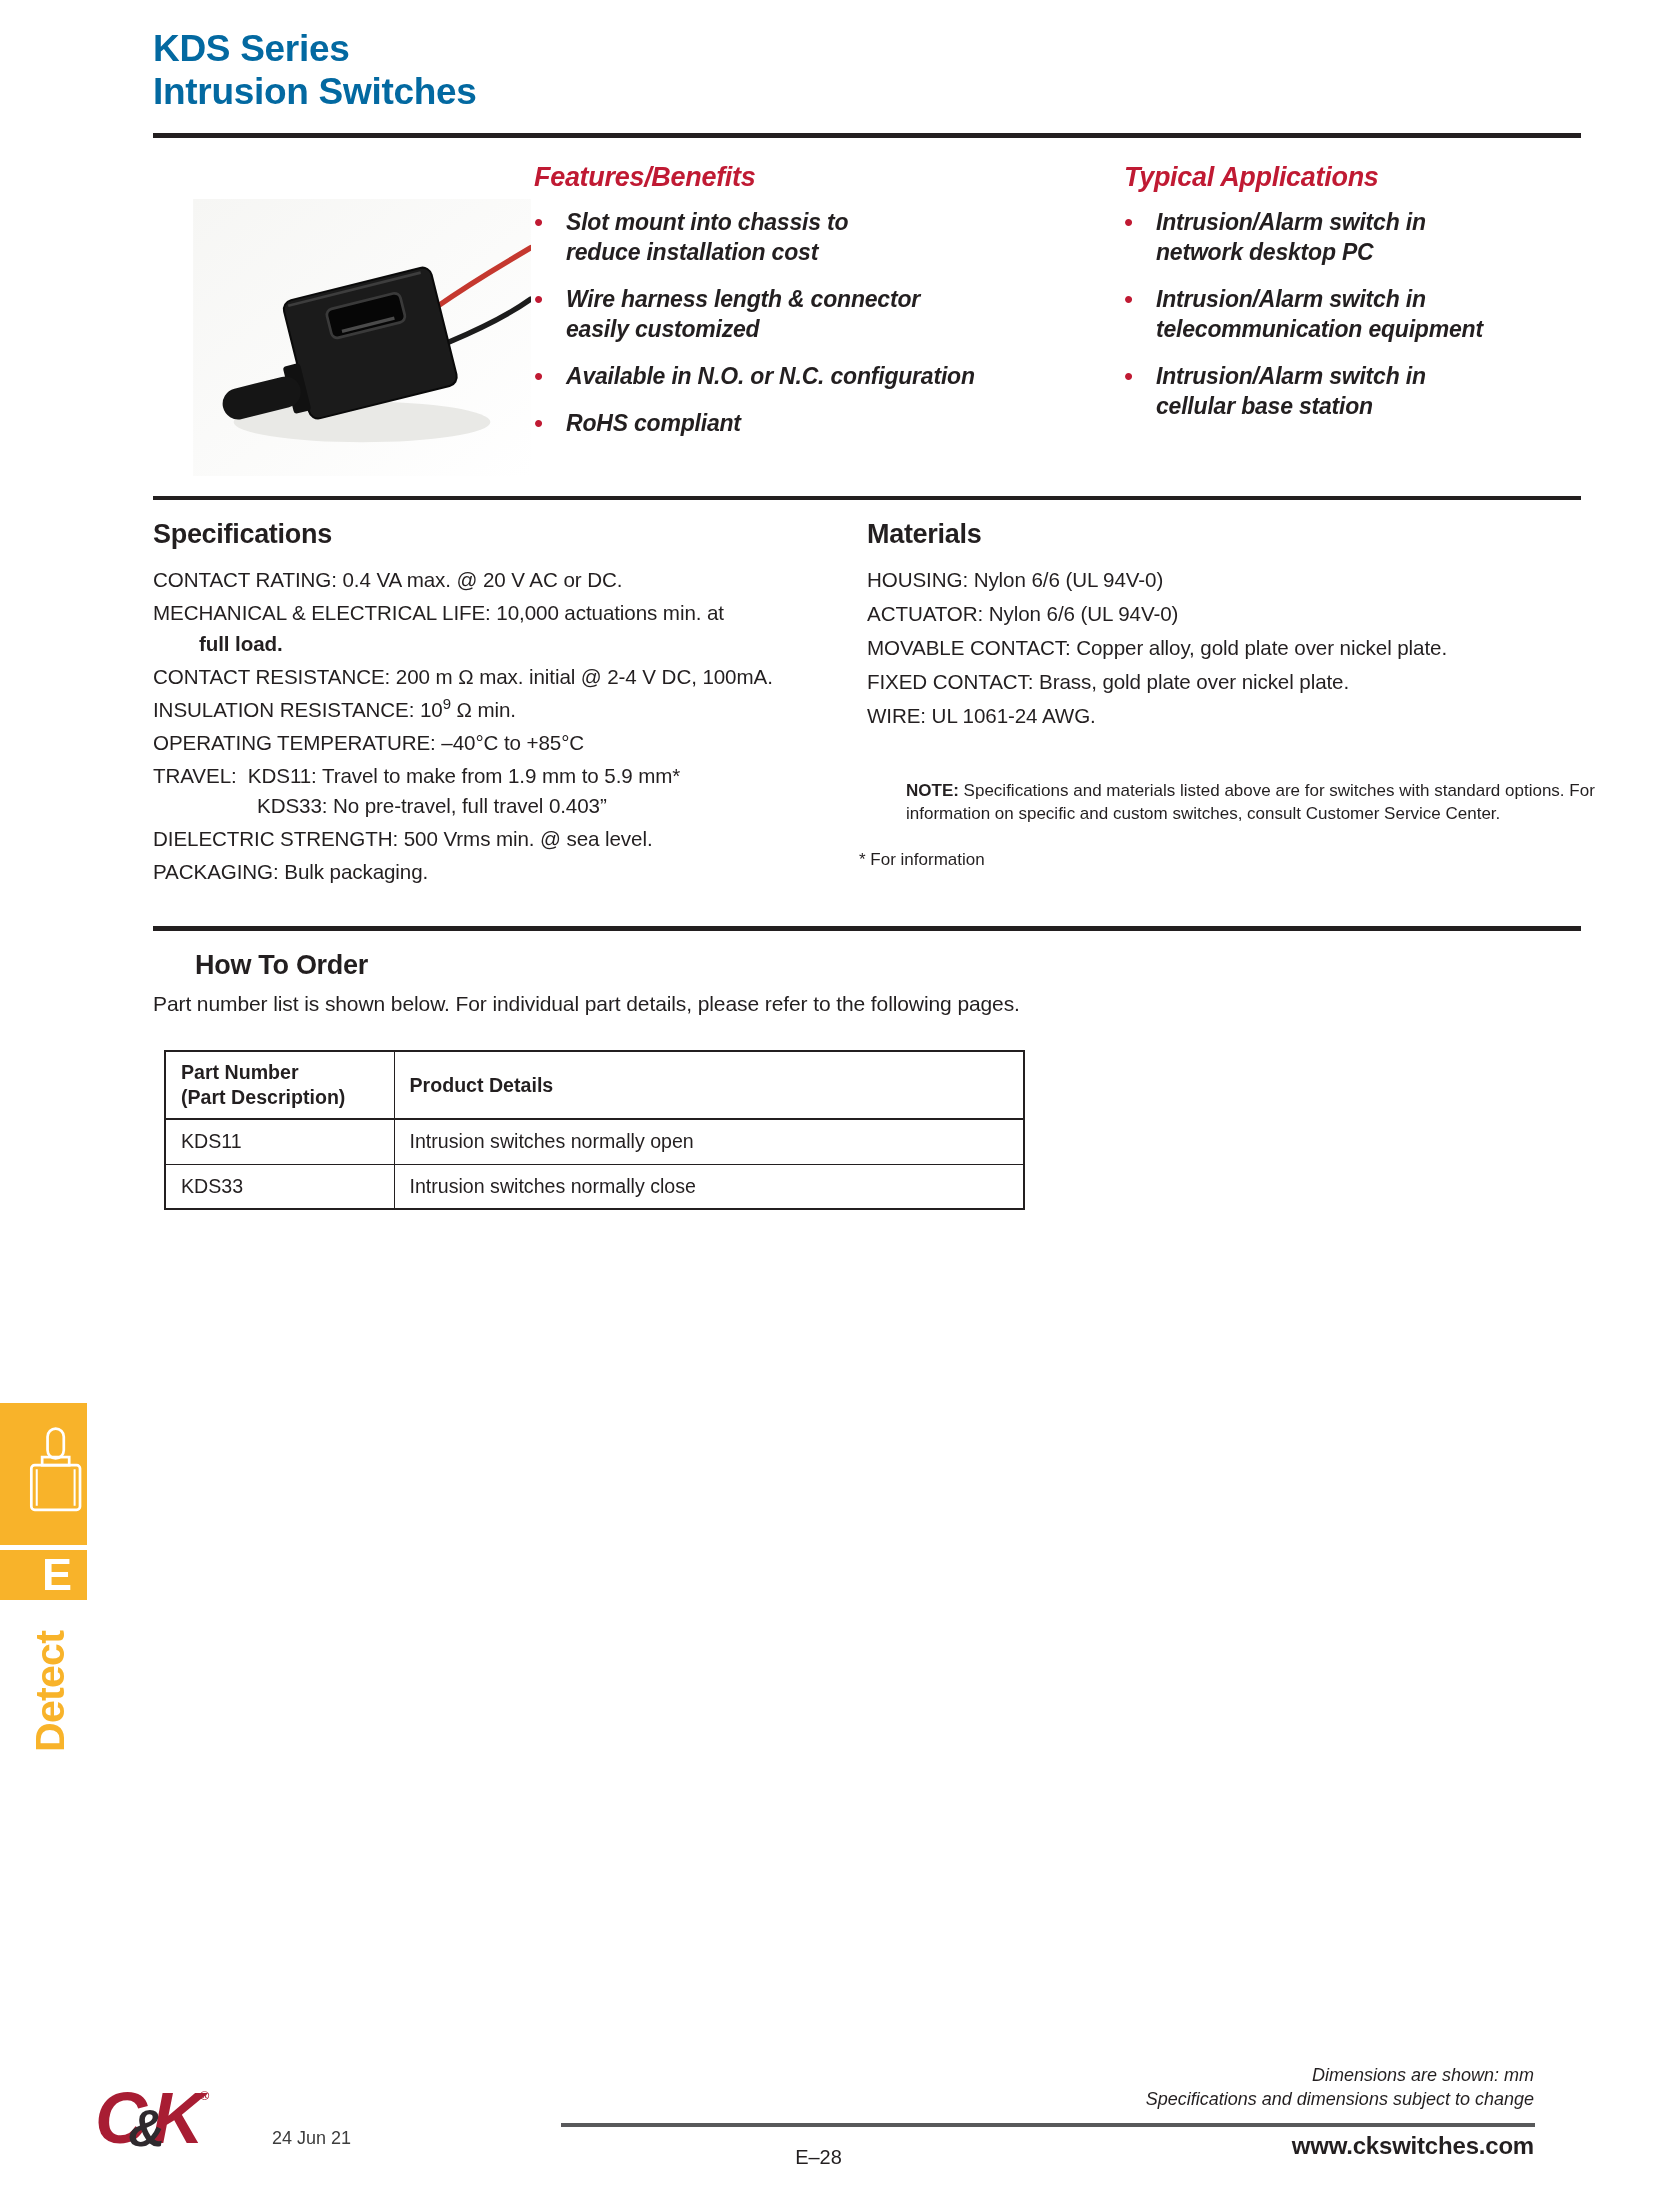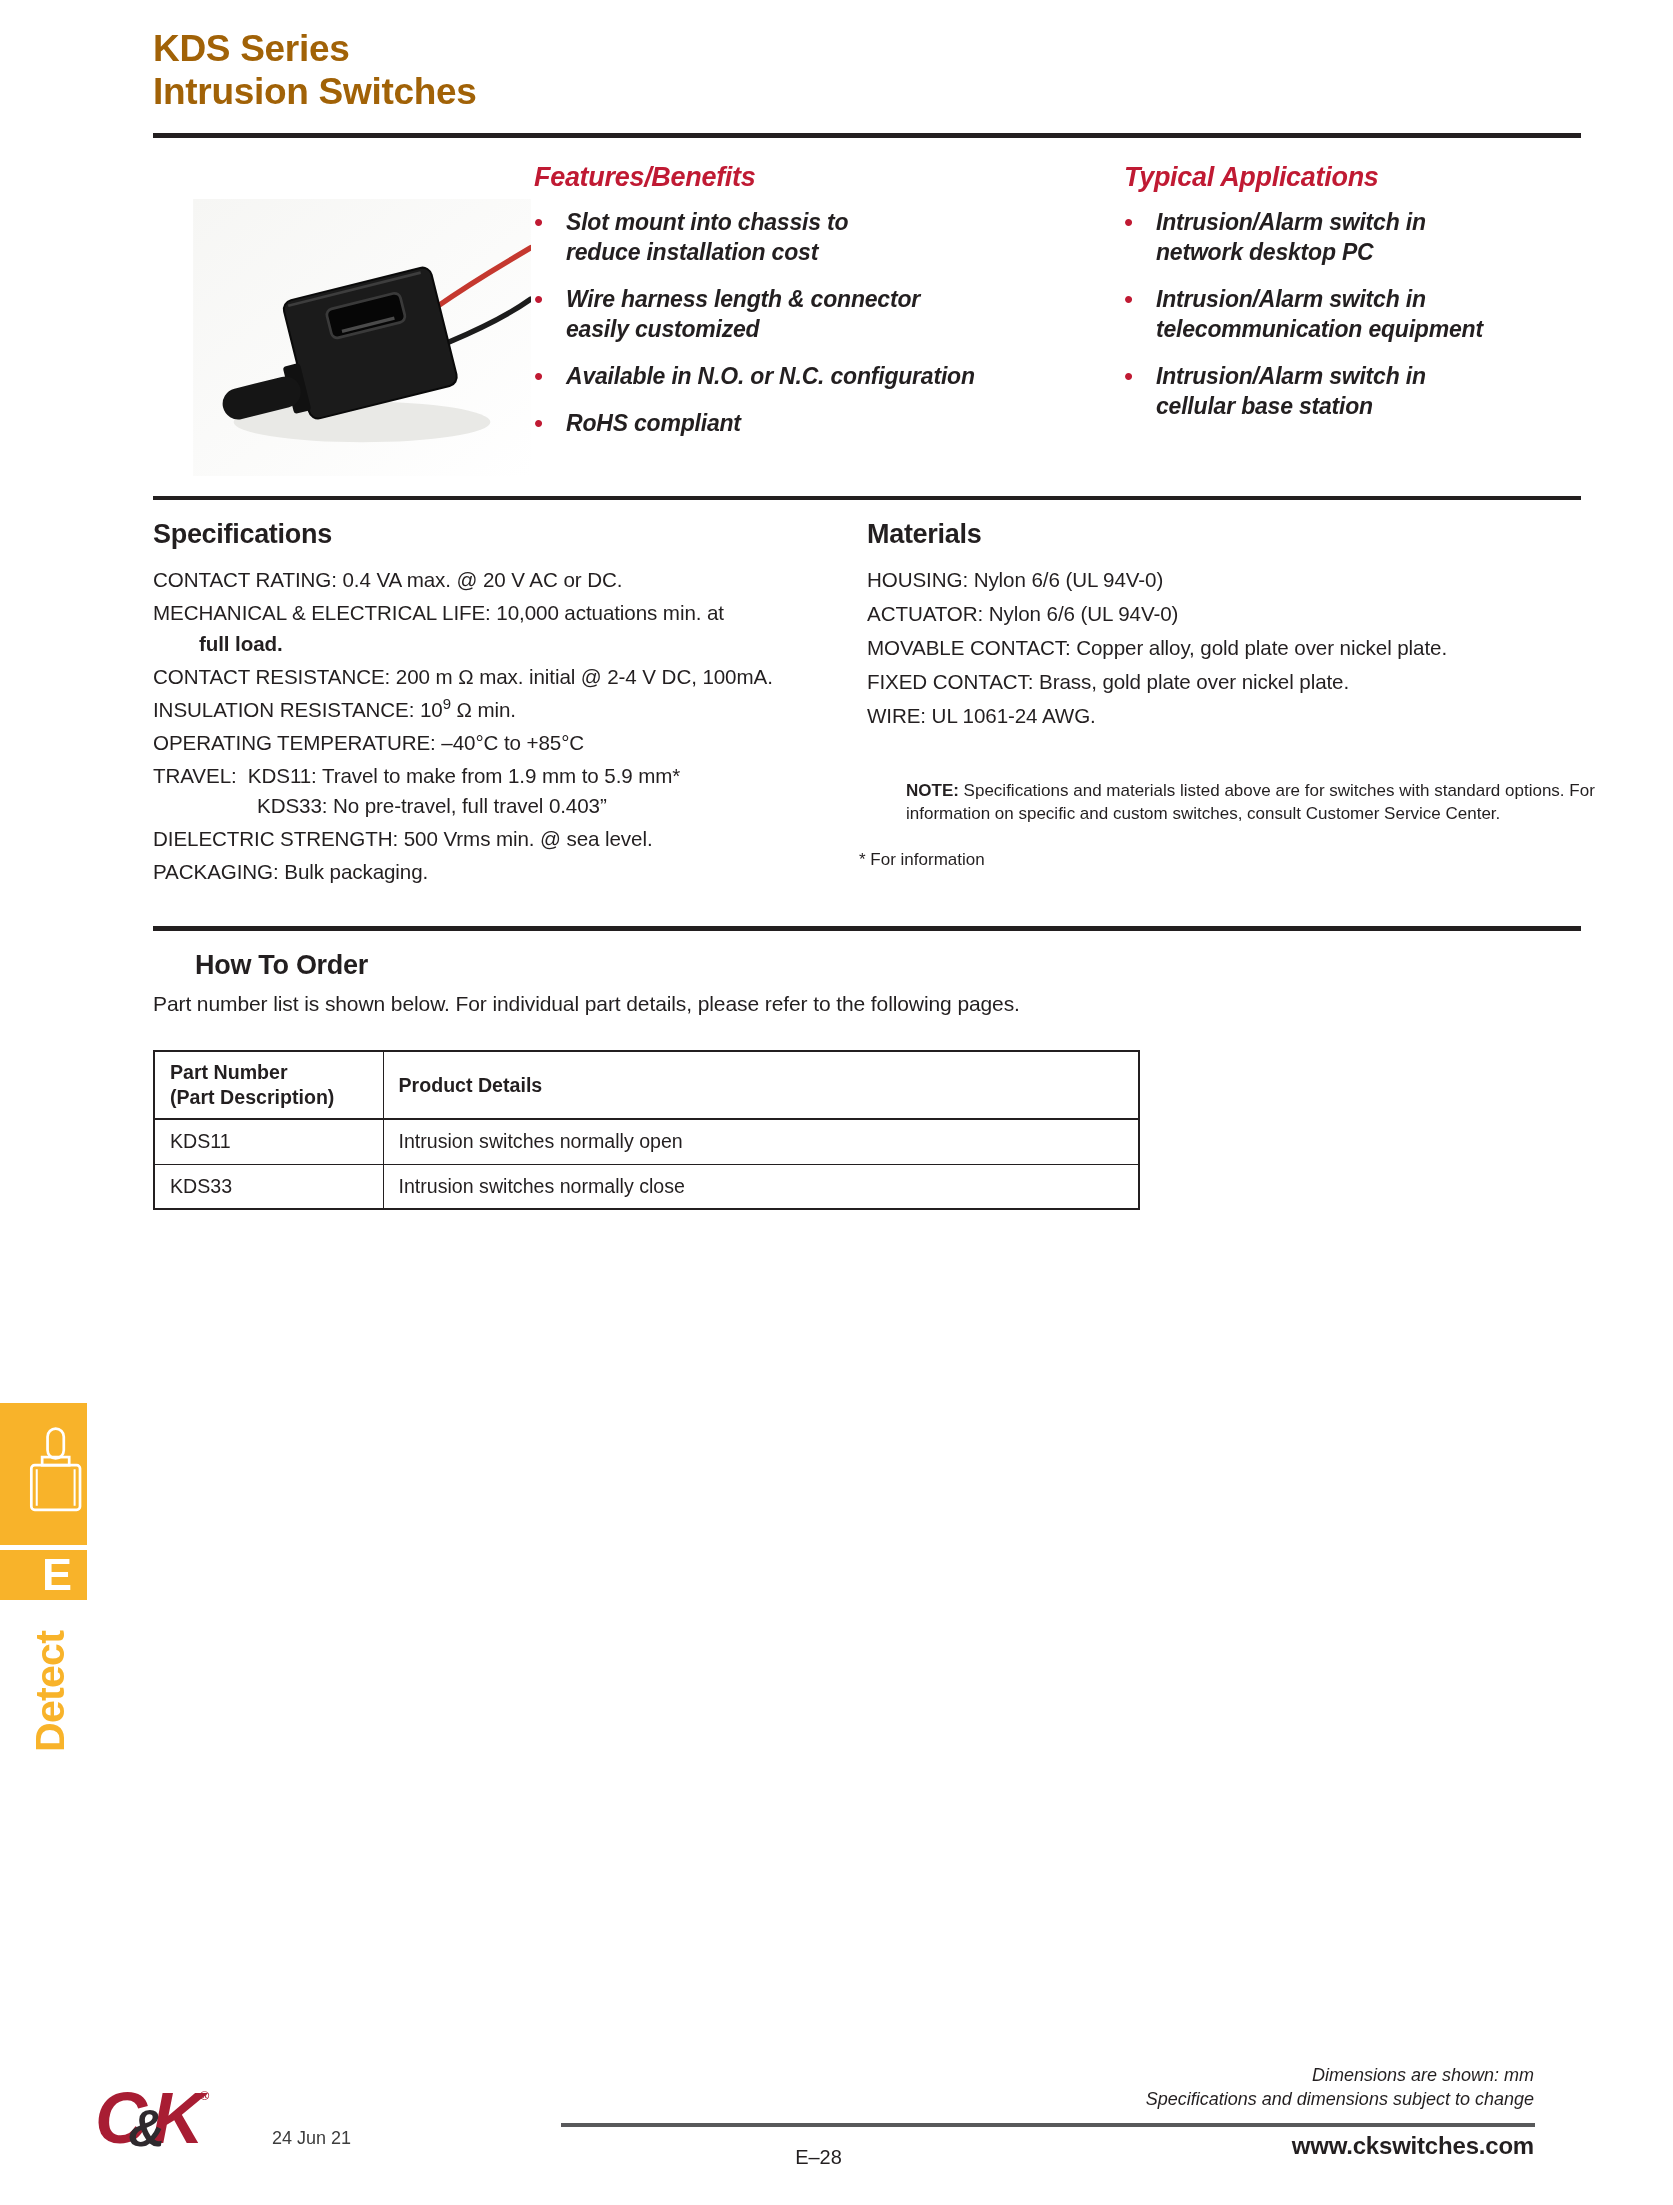--- a/index.html
+++ b/index.html
@@ -1,21 +1,21 @@
 <!DOCTYPE html>
 <html style="font-size:10.8px"><head>
 <meta charset="utf-8">
 <style>
   html,body{margin:0;padding:0;background:#ffffff;}
   .page{position:relative;width:1673px;height:2205px;background:#ffffff;overflow:hidden;
         font-family:"Liberation Sans",sans-serif;color:#231F20;}
 
   
   .title{position:absolute;left:153px;top:27px;font-size:37px;font-weight:bold;
-         line-height:43px;letter-spacing:-0.3px;color:#a16207;}
+         line-height:43px;letter-spacing:-0.3px;color:#0369a1;}
   .rule{position:absolute;background:#231F20;}
   .rule-1{left:153px;top:133px;width:1428px;height:4.7px;}
   .rule-2{left:153px;top:496px;width:1428px;height:4px;}
   .rule-3{left:153px;top:926px;width:1428px;height:4.7px;}
 
   
   .col-head{font-size:27px;font-weight:bold;font-style:italic;color:#C01A33;
             letter-spacing:-0.3px;margin:0 0 13.5px 0;}
   .features{position:absolute;left:534px;top:162px;width:581px;}
   .apps{position:absolute;left:1124px;top:162px;width:541px;}
@@ -38,21 +38,21 @@
   .indent-2{padding-left:104px;}
   sup.nine{font-size:15px;vertical-align:super;line-height:0;}
   .note{position:absolute;left:906px;top:779px;width:737px;font-size:17px;line-height:23px;}
   .note b{font-weight:bold;}
   .footnote{position:absolute;left:859px;top:850px;font-size:17px;}
 
   
   .order-head{position:absolute;left:153px;top:950px;font-size:27px;font-weight:bold;
               letter-spacing:-0.3px;margin-left:42px;}
   .order-intro{position:absolute;left:153px;top:992px;font-size:21px;letter-spacing:-0.1px;}
-  table.order{position:absolute;left:153px;top:1050px;width:987px;border-collapse:collapse;
+  table.order{position:absolute;left:164px;top:1050px;width:861px;border-collapse:collapse;
               border:2.7px solid #231F20;}
   table.order th,table.order td{border:1.4px solid #231F20;font-size:19.6px;text-align:left;
               padding:0 0 0 15px;vertical-align:middle;color:#231F20;}
   table.order th{font-weight:bold;line-height:25px;}
   tr.hdr{height:68px;}
   tr.hdr th{border-bottom:2px solid #231F20;}
   tr.data{height:45px;}
   col.c1{width:229px;}
 
   

